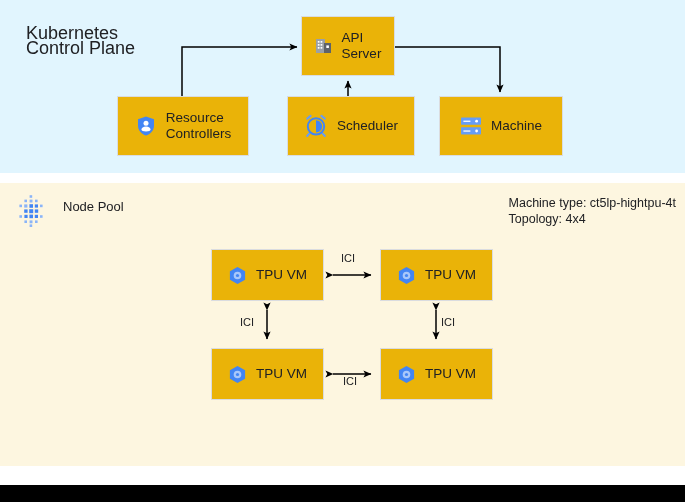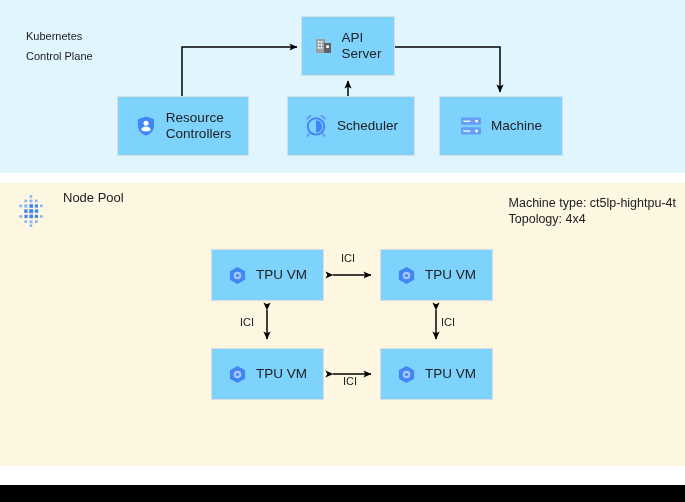--- a/index.html
+++ b/index.html
@@ -39,49 +39,49 @@
     left: 0;
     top: 485px;
     width: 685px;
     height: 17px;
     background: #000000;
   }
 
   
   .panel-label {
     position: absolute;
-    font-size: 11px;
-    color: #202124;
-    line-height: 20px;
+    font-size: 18px;
+    color: #202124;
+    line-height: 15px;
     white-space: pre-line;
   }
   #control-plane-label {
     left: 26px;
     top: 26px;
   }
   #node-pool-label {
     left: 63px;
-    top: 190px;
+    top: 199px;
     font-size: 13px;
     line-height: 16px;
   }
   #machine-info {
     position: absolute;
     right: 9px;
     top: 195px;
     font-size: 12.5px;
     line-height: 16px;
     color: #202124;
     white-space: pre-line;
   }
 
   
   .node-box {
     position: absolute;
-    background: #7dd3fc;
+    background: #eab308;
     border: 1px solid #dadce0;
     box-sizing: border-box;
     display: flex;
     align-items: center;
     justify-content: center;
     gap: 9px;
     padding: 0 6px;
   }
   .node-label {
     font-size: 13.5px;

